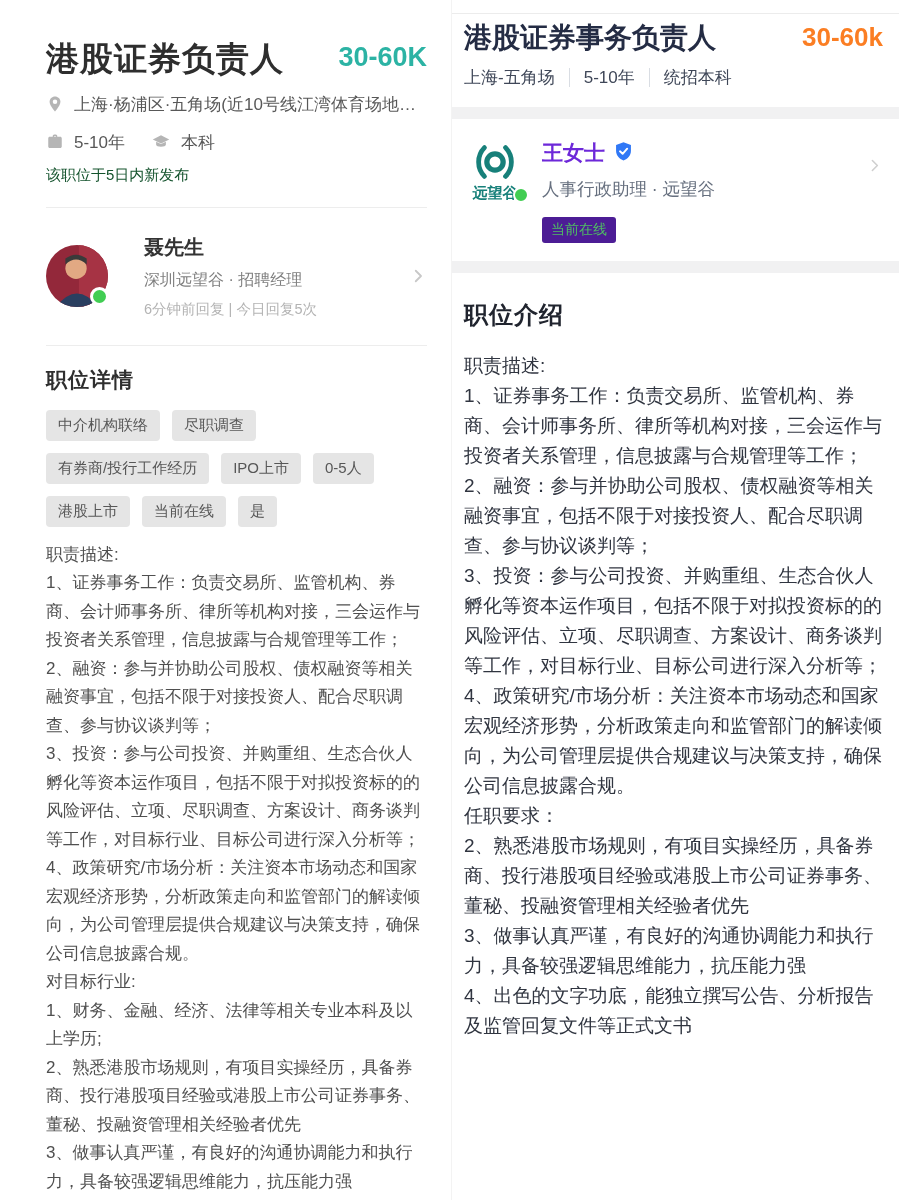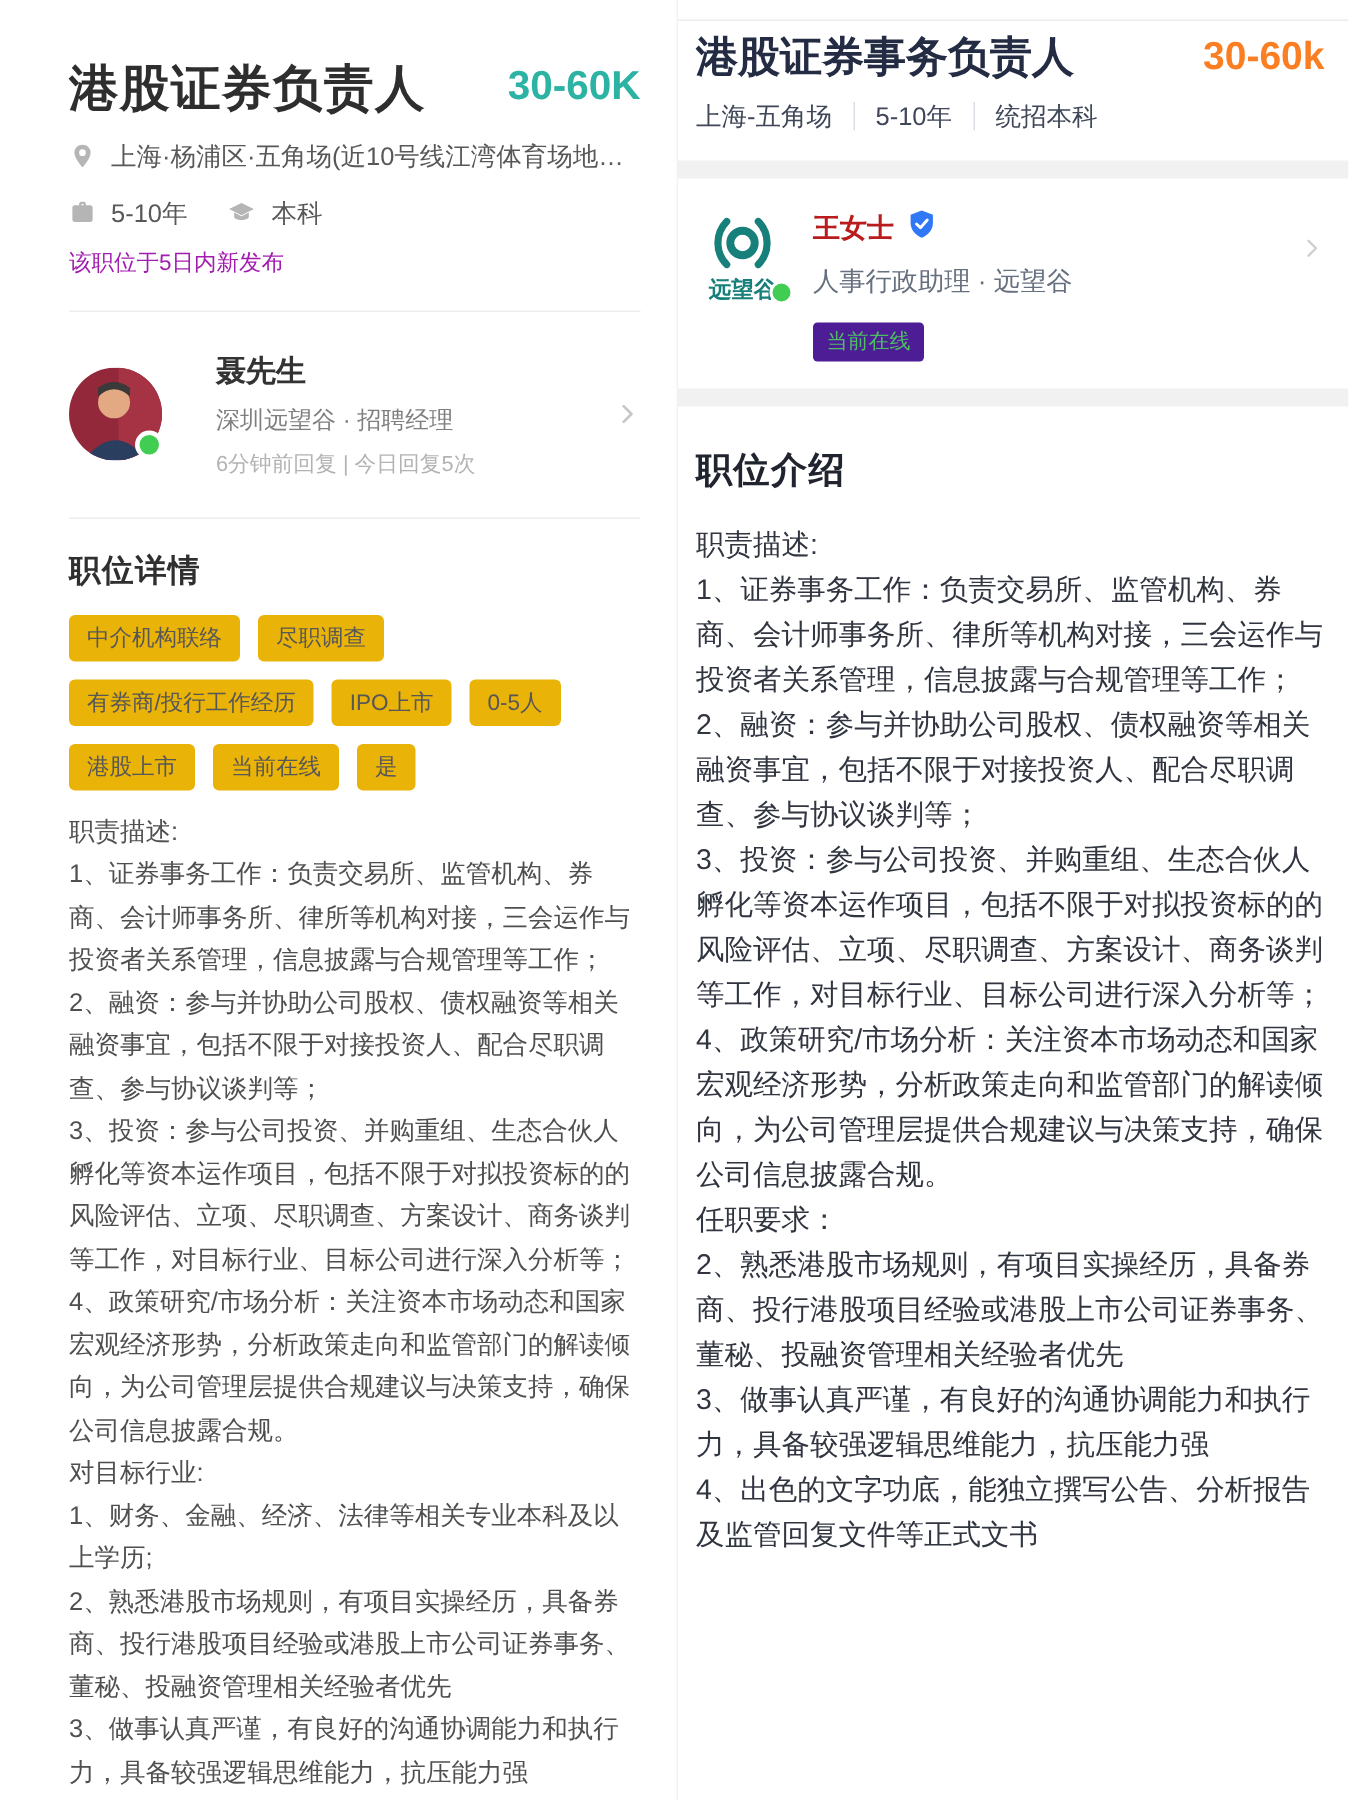--- a/index.html
+++ b/index.html
@@ -12,55 +12,55 @@
 
   
   .panel-left{width:452px;box-sizing:border-box;padding:40px 24px 0 46px;border-right:1px solid #f3f3f3;}
   .l-title-row{display:flex;justify-content:space-between;align-items:center;}
   .l-title{margin:0;font-size:33px;font-weight:700;color:#2e2e2e;letter-spacing:1px;line-height:1.15;}
   .l-salary{font-size:27px;font-weight:600;color:#2cb3a4;padding-bottom:2px;white-space:nowrap;}
   .l-meta{display:flex;align-items:center;font-size:17px;color:#585858;margin-top:15px;}
   .l-meta .ic{flex:0 0 auto;margin-right:10px;display:inline-flex;}
   .l-meta .gap{width:26px;}
   .l-loc-text{white-space:nowrap;overflow:hidden;}
-  .posted{margin-top:12px;font-size:15px;color:#a21caf;}
+  .posted{margin-top:12px;font-size:15px;color:#14532d;}
   .sep{border:none;border-top:1px solid #ededed;margin:22px 0 0;}
   .rec-card{display:flex;align-items:center;padding:26px 0 26px;position:relative;gap:16px;}
   .avatar-wrap{position:relative;width:62px;height:62px;flex:0 0 auto;}
   .avatar-wrap svg{display:block;}
   .online-dot{position:absolute;width:13px;height:13px;background:#41cd52;border:3px solid #fff;border-radius:50%;right:-1px;bottom:1px;box-sizing:content-box;}
   .rec-info{margin-left:20px;flex:1;}
   .rec-name{font-size:20px;font-weight:700;color:#333333;}
   .rec-sub{margin-top:9px;font-size:16px;color:#7f7f7f;}
   .rec-status{margin-top:9px;font-size:14.5px;color:#b3b3b3;}
   .chev{flex:0 0 auto;display:inline-flex;}
   .l-section{margin:20px 0 0;font-size:21px;font-weight:700;color:#2f2f2f;letter-spacing:1px;}
   .tags{margin-top:16px;}
   .tag-row{display:flex;gap:12px;margin-bottom:12px;}
-  .tag{background:#eab308;color:#575757;font-size:15px;padding:6px 12px;border-radius:4px;white-space:nowrap;}
+  .tag{background:#e5e5e5;color:#575757;font-size:15px;padding:6px 12px;border-radius:4px;white-space:nowrap;}
   .l-desc{margin-top:14px;font-size:17px;line-height:28.5px;color:#4f4f4f;}
   .l-desc p{margin:0;}
 
   
   .panel-right{width:447px;box-sizing:border-box;padding:0 16px 0 12px;}
   .topline{border:none;border-top:1px solid #ececec;margin:13px -16px 0 -12px;}
   .r-title-row{display:flex;justify-content:space-between;align-items:flex-end;margin-top:8px;}
   .r-title{margin:0;font-size:28px;font-weight:700;color:#242c44;line-height:1.15;}
   .r-salary{font-size:26px;font-weight:700;color:#fb7e23;padding-bottom:1px;white-space:nowrap;}
   .r-meta{margin-top:12px;font-size:17px;color:#3f4758;}
   .r-meta .meta-item + .meta-item{border-left:1px solid #d9dde3;margin-left:14px;padding-left:14px;}
   .band{height:12px;background:#f1f1f2;margin:18px -16px 0 -12px;}
   .co-card{display:flex;align-items:flex-start;padding:20px 0 0;position:relative;}
   .logo-wrap{width:62px;flex:0 0 auto;text-align:center;position:relative;}
   .logo-wrap svg{display:block;margin:0 auto;}
   .logo-text{font-size:15px;font-weight:700;color:#17807a;margin-top:-1px;white-space:nowrap;}
   .logo-dot{position:absolute;width:12px;height:12px;background:#41cd52;border:2px solid #fff;border-radius:50%;right:-3px;bottom:0;box-sizing:content-box;}
   .co-info{margin-left:16px;flex:1;}
   .co-name-row{display:flex;align-items:center;gap:8px;}
-  .co-name{font-size:18px;font-weight:700;color:#b91c1c;}
+  .co-name{font-size:21px;font-weight:700;color:#6d28d9;}
   .co-sub{margin-top:10px;font-size:17.5px;color:#67707f;}
   .online-badge{margin-top:16px;display:inline-block;background:#4c1d95;color:#4fbe63;font-size:14px;padding:4px 9px;border-radius:3px;}
   .co-chev{position:absolute;right:0;top:38px;}
   .r-section{margin:26px 0 0;font-size:24px;font-weight:700;color:#20242e;letter-spacing:1px;}
   .r-desc{margin-top:20px;font-size:19px;line-height:30px;color:#303540;}
   .r-desc p{margin:0;}
 </style>
 </head>
 <body>
 

